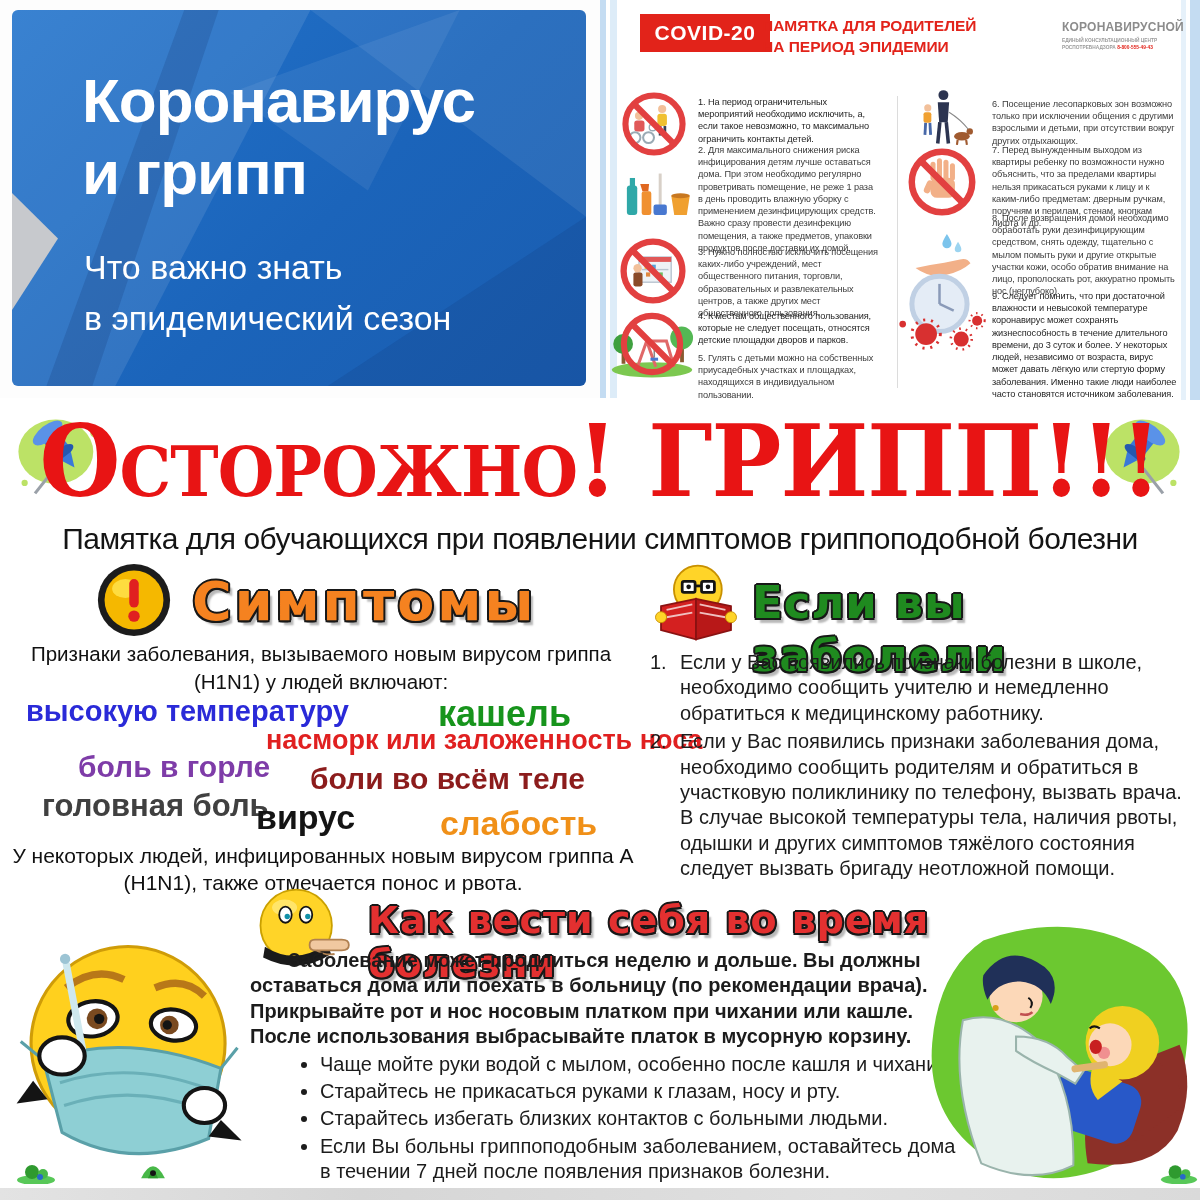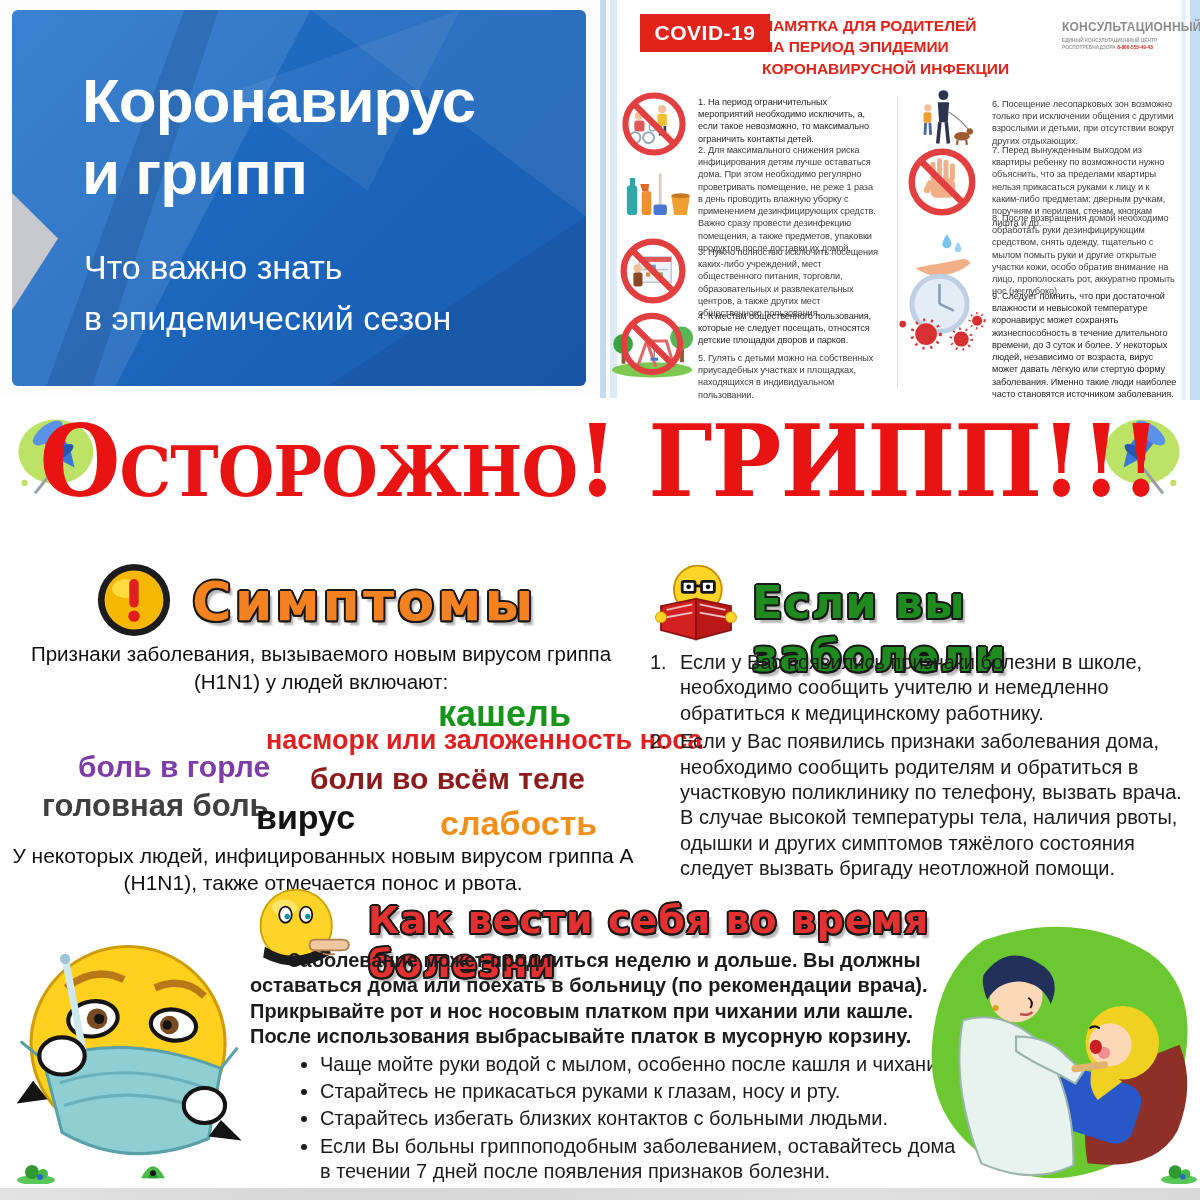--- a/index.html
+++ b/index.html
@@ -108,28 +108,27 @@
       </div>
     </div>
   </section>
 
   <section class="abs covid-poster">
     <div class="abs strip st1"></div>
     <div class="abs strip st2"></div>
     <div class="abs strip st3"></div>
     <div class="abs strip st4"></div>
 
-    <div class="abs covid-badge">COVID-19</div>
+    <div class="abs covid-badge">COVID-20</div>
     <div class="abs covid-title">
       <div>ПАМЯТКА ДЛЯ РОДИТЕЛЕЙ</div>
       <div>НА ПЕРИОД ЭПИДЕМИИ</div>
-      <div>КОРОНАВИРУСНОЙ ИНФЕКЦИИ</div>
     </div>
     <div class="abs agency">
-      <div class="agency-name">КОНСУЛЬТАЦИОННЫЙ</div>
+      <div class="agency-name">КОРОНАВИРУСНОЙ</div>
       <div class="agency-sub">
         <span>ЕДИНЫЙ КОНСУЛЬТАЦИОННЫЙ ЦЕНТР</span><br>
         <span>РОСПОТРЕБНАДЗОРА</span>
         <span class="agency-phone">8-800-555-49-43</span>
       </div>
     </div>
     <div class="abs covid-divider"></div>
 
     <div class="ic" style="left:20px;top:90px;width:68px;">
       <svg viewBox="0 0 100 100" width="68" height="68">
@@ -279,34 +278,36 @@
         <g transform="rotate(-38 50 42)">
           <rect x="42" y="22" width="17" height="24" fill="#3a78d8"></rect>
           <ellipse cx="50.5" cy="22" rx="17" ry="7.5" fill="#5a92e8"></ellipse>
           <ellipse cx="50.5" cy="46" rx="12" ry="5" fill="#2458b0"></ellipse>
           <path d="M44 50 L50.5 64 L57 50 Z" fill="#3a78d8"></path>
         </g>
       </svg>
     </div>
 
     <div class="abs flu-title" style="color:#e81414;">Осторожно! ГРИПП!!!</div>
+    <div class="abs flu-sub">Памятка для обучающихся при появлении симптомов гриппоподобной болезни</div>
 
     <div class="abs" style="left:96px;top:164px;">
       <svg viewBox="0 0 80 80" width="76" height="76">
         <circle cx="40" cy="40" r="38" fill="#1c1c1c"></circle>
         <circle cx="40" cy="40" r="31" fill="#f5b800"></circle>
         <ellipse cx="31" cy="28" rx="14" ry="10" fill="#ffe24a" opacity=".85"></ellipse>
         <rect x="35" y="18" width="10" height="30" rx="5" fill="#e02020"></rect>
         <circle cx="40" cy="57" r="6" fill="#e02020"></circle>
       </svg>
     </div>
     <div class="abs bubble h-symptoms" style="color:#f58220;">Симптомы</div>
 
     <div class="abs sym-intro">Признаки заболевания, вызываемого новым вирусом гриппа (H1N1) у людей включают:</div>
 
+    <span class="abs sym-word s1" style="color: rgb(42, 42, 216);">высокую температуру</span>
     <span class="abs sym-word s2" style="color: rgb(23, 148, 28); margin-top: 12px;">кашель</span>
     <span class="abs sym-word s3" style="color: rgb(224, 32, 32);">насморк или заложенность носа</span>
     <span class="abs sym-word s4" style="color: rgb(126, 60, 168);">боль в горле</span>
     <span class="abs sym-word s5" style="color: rgb(140, 28, 28);">боли во всём теле</span>
     <span class="abs sym-word s6" style="color: #404040;">головная боль</span>
     <span class="abs sym-word s7" style="color: rgb(20, 20, 20);">вирус</span>
     <span class="abs sym-word s8" style="color: rgb(240, 144, 24);">слабость</span>
 
     <div class="abs sym-footer">У некоторых людей, инфицированных новым вирусом гриппа А (H1N1), также отмечается понос и рвота.</div>
 

